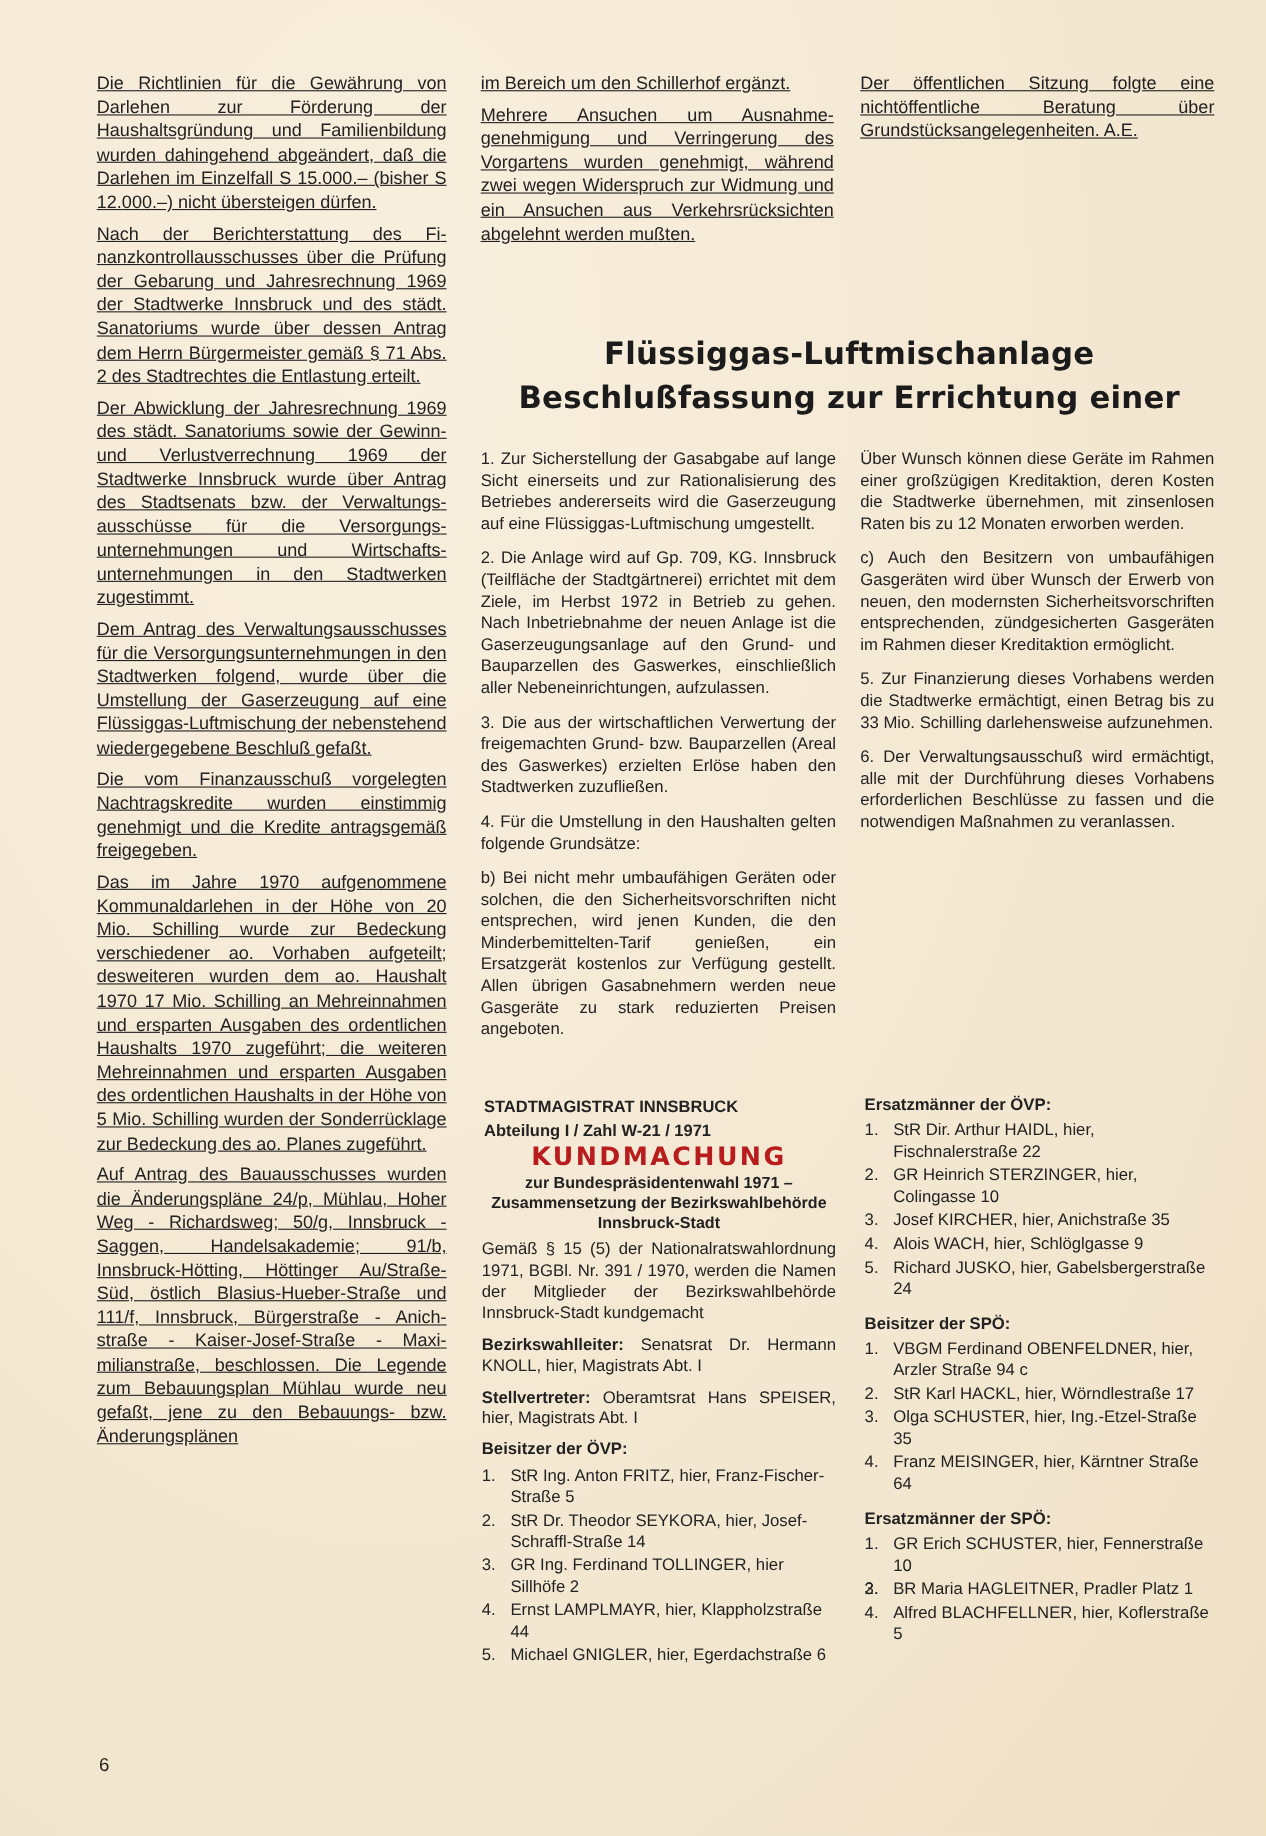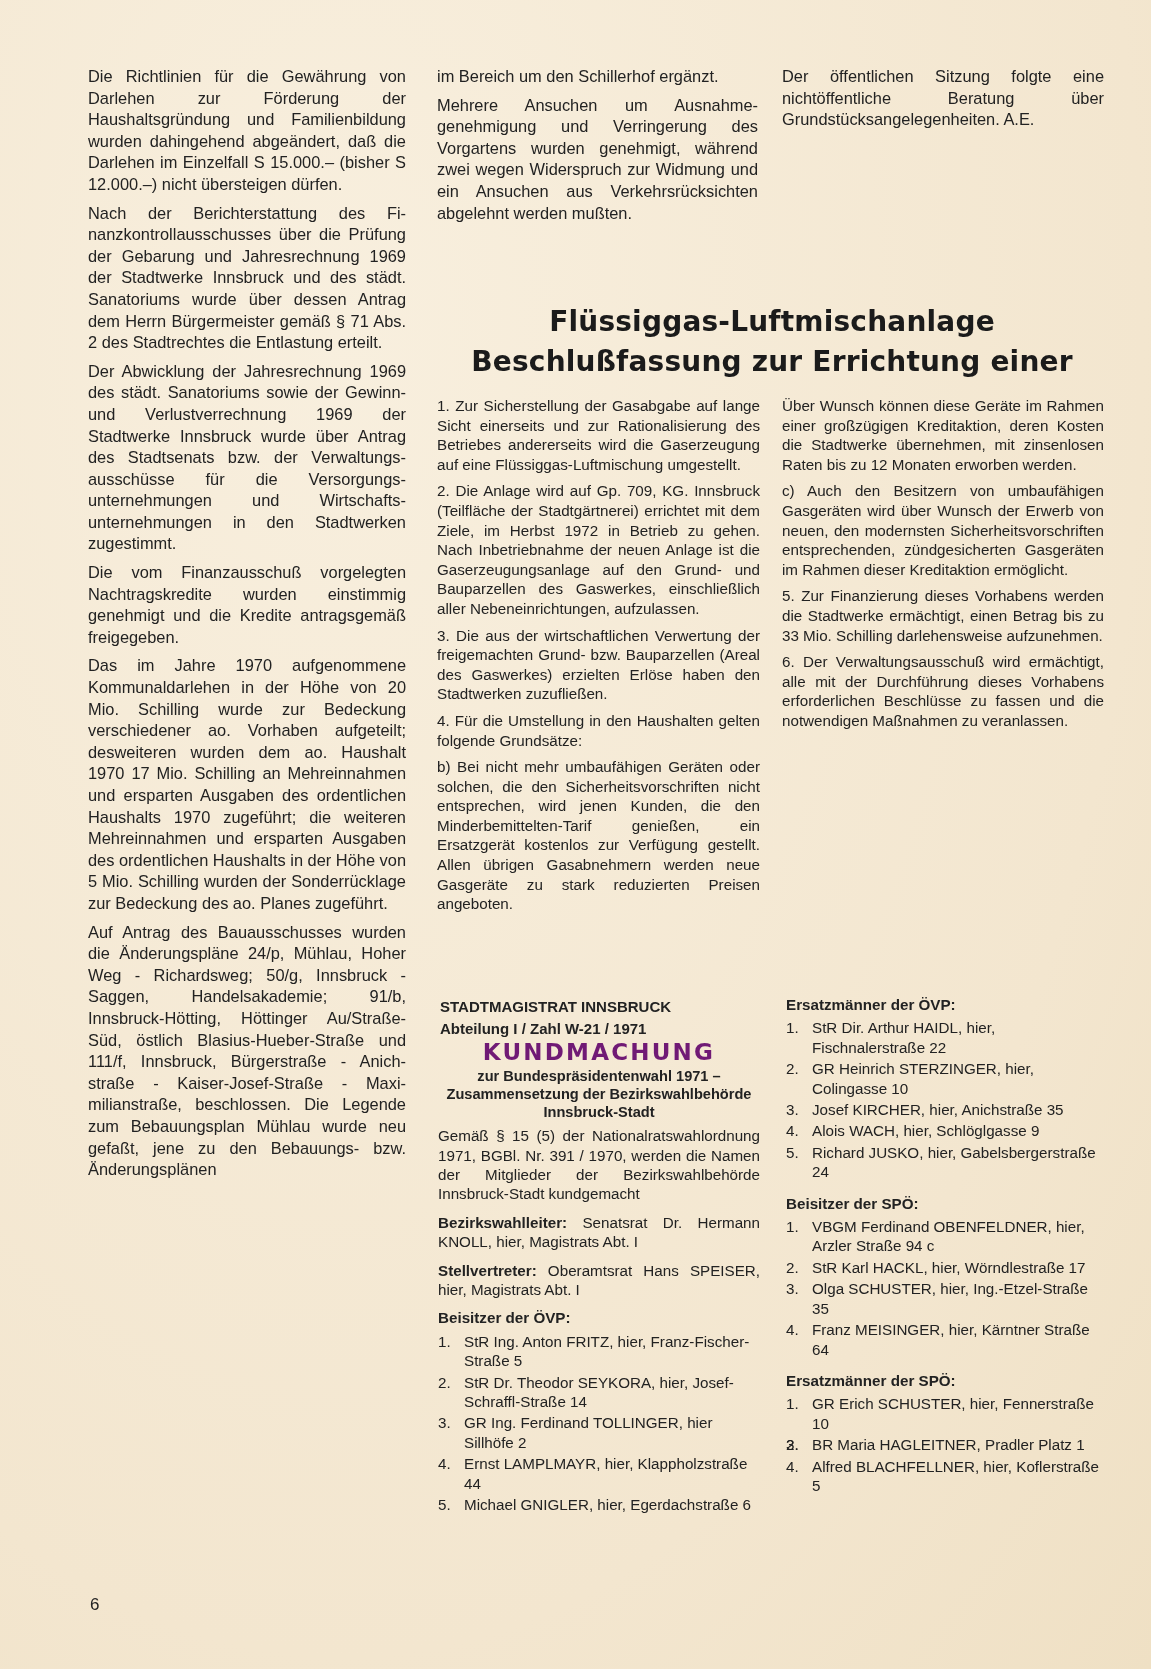--- a/index.html
+++ b/index.html
@@ -5,54 +5,55 @@
   html, body { margin:0; padding:0; }
   body {
     width:1151px; height:1669px; overflow:hidden;
     background:#f6ecd9;
     background-image: radial-gradient(ellipse at 30% 20%, #f8efde 0%, #f3e6cf 70%, #efe0c4 100%);
     color:#222;
     font-family:"Liberation Sans", sans-serif;
     position:relative;
   }
   .col { position:absolute; font-size:16.4px; line-height:21.6px; text-align:justify; }
-  .col p { margin:0 0 7px 0; hyphens:manual; }
+  .col p { margin:0 0 7px 0; hyphens:manual;text-decoration:underline; }
   #col1 { left:88px; top:66px; width:318px; }
   #col2 { left:437px; top:66px; width:321px; }
   #col3 { left:782px; top:66px; width:322px; }
   #headline {
     position:absolute; left:420px; top:302px; width:704px; text-align:center;
     font-family:"DejaVu Sans", sans-serif; font-weight:bold; font-size:28px; line-height:40px;
     letter-spacing:0.2px; color:#1b1b1b;
   }
   .tcol { position:absolute; font-size:15.2px; line-height:19.6px; text-align:justify; }
-  .tcol p { margin:0 0 7px 0; }
+  .tcol p { margin:12px 0 7px 0; }
   #tcol1 { left:437px; top:396px; width:323px; }
   #tcol2 { left:782px; top:396px; width:322px; }
   .kcol { position:absolute; font-size:15.2px; line-height:19.4px; }
   #kcol1 { left:438px; top:995px; width:322px; }
   #kcol2 { left:786px; top:995px; width:320px; }
   .k-org { font-weight:bold; font-size:15px; line-height:20px; margin:2px; }
-  .k-title { font-family:"DejaVu Sans", sans-serif; font-weight:bold; font-size:23px; letter-spacing:2.2px; text-align:center; margin:4px 0 6px 0; color:#701a75; }
+  .k-title { font-family:"DejaVu Sans", sans-serif; font-weight:bold; font-size:23px; letter-spacing:2.2px; text-align:center; margin:4px 0 6px 0; color:#b91c1c; }
   .k-sub { font-weight:bold; text-align:center; font-size:14.6px; line-height:17.6px; margin:0 0 5px 0; }
   .k-body { text-align:justify; margin:0 0 9px 0; }
   .k-body b { font-weight:bold; }
   .k-head { font-weight:bold; margin:0 0 4px 0; }
   ol.k-list { list-style:none; margin:0 0 12px 0; padding:0; }
   ol.k-list li { position:relative; padding-left:26px; margin:0 0 2px 0; }
   ol.k-list li .num { position:absolute; left:0; top:0; }
   #page-number { position:absolute; left:90px; top:1595px; font-size:17px; }
 </style>
 </head>
 <body>
 
 <div id="col1" class="col">
   <p>Die Richtlinien für die Gewährung von Darlehen zur Förderung der Haushaltsgründung und Familien­bildung wurden dahingehend ab­geändert, daß die Darlehen im Ein­zelfall S 15.000.– (bisher S 12.000.–) nicht übersteigen dürfen.</p>
   <p>Nach der Berichterstattung des Fi­nanzkontrollausschusses über die Prüfung der Gebarung und Jahres­rechnung 1969 der Stadtwerke Innsbruck und des städt. Sanato­riums wurde über dessen Antrag dem Herrn Bürgermeister gemäß § 71 Abs. 2 des Stadtrechtes die Entlastung erteilt.</p>
   <p>Der Abwicklung der Jahresrech­nung 1969 des städt. Sanatoriums sowie der Gewinn- und Verlustver­rechnung 1969 der Stadtwerke Innsbruck wurde über Antrag des Stadtsenats bzw. der Verwaltungs­ausschüsse für die Versorgungs­unternehmungen und Wirtschafts­unternehmungen in den Stadtwer­ken zugestimmt.</p>
+  <p>Dem Antrag des Verwaltungsaus­schusses für die Versorgungsunter­nehmungen in den Stadtwerken folgend, wurde über die Umstel­lung der Gaserzeugung auf eine Flüssiggas-Luftmischung der ne­benstehend wiedergegebene Be­schluß gefaßt.</p>
   <p>Die vom Finanzausschuß vorgeleg­ten Nachtragskredite wurden ein­stimmig genehmigt und die Kredite antragsgemäß freigegeben.</p>
   <p>Das im Jahre 1970 aufgenommene Kommunaldarlehen in der Höhe von 20 Mio. Schilling wurde zur Bedeckung verschiedener ao. Vor­haben aufgeteilt; desweiteren wur­den dem ao. Haushalt 1970 17 Mio. Schilling an Mehreinnahmen und ersparten Ausgaben des ordentli­chen Haushalts 1970 zugeführt; die weiteren Mehreinnahmen und er­sparten Ausgaben des ordentlichen Haushalts in der Höhe von 5 Mio. Schilling wurden der Sonderrück­lage zur Bedeckung des ao. Pla­nes zugeführt.</p>
   <p>Auf Antrag des Bauausschusses wurden die Änderungspläne 24/p, Mühlau, Hoher Weg - Richardsweg; 50/g, Innsbruck - Saggen, Handels­akademie; 91/b, Innsbruck-Hötting, Höttinger Au/Straße-Süd, östlich Blasius-Hueber-Straße und 111/f, Innsbruck, Bürgerstraße - Anich­straße - Kaiser-Josef-Straße - Maxi­milianstraße, beschlossen. Die Le­gende zum Bebauungsplan Mühlau wurde neu gefaßt, jene zu den Be­bauungs- bzw. Änderungsplänen</p>
 </div>
 
 <div id="col2" class="col">
   <p>im Bereich um den Schillerhof er­gänzt.</p>
   <p>Mehrere Ansuchen um Ausnahme­genehmigung und Verringerung des Vorgartens wurden genehmigt, während zwei wegen Widerspruch zur Widmung und ein Ansuchen aus Verkehrsrücksichten abgelehnt werden mußten.</p>
 </div>
 

